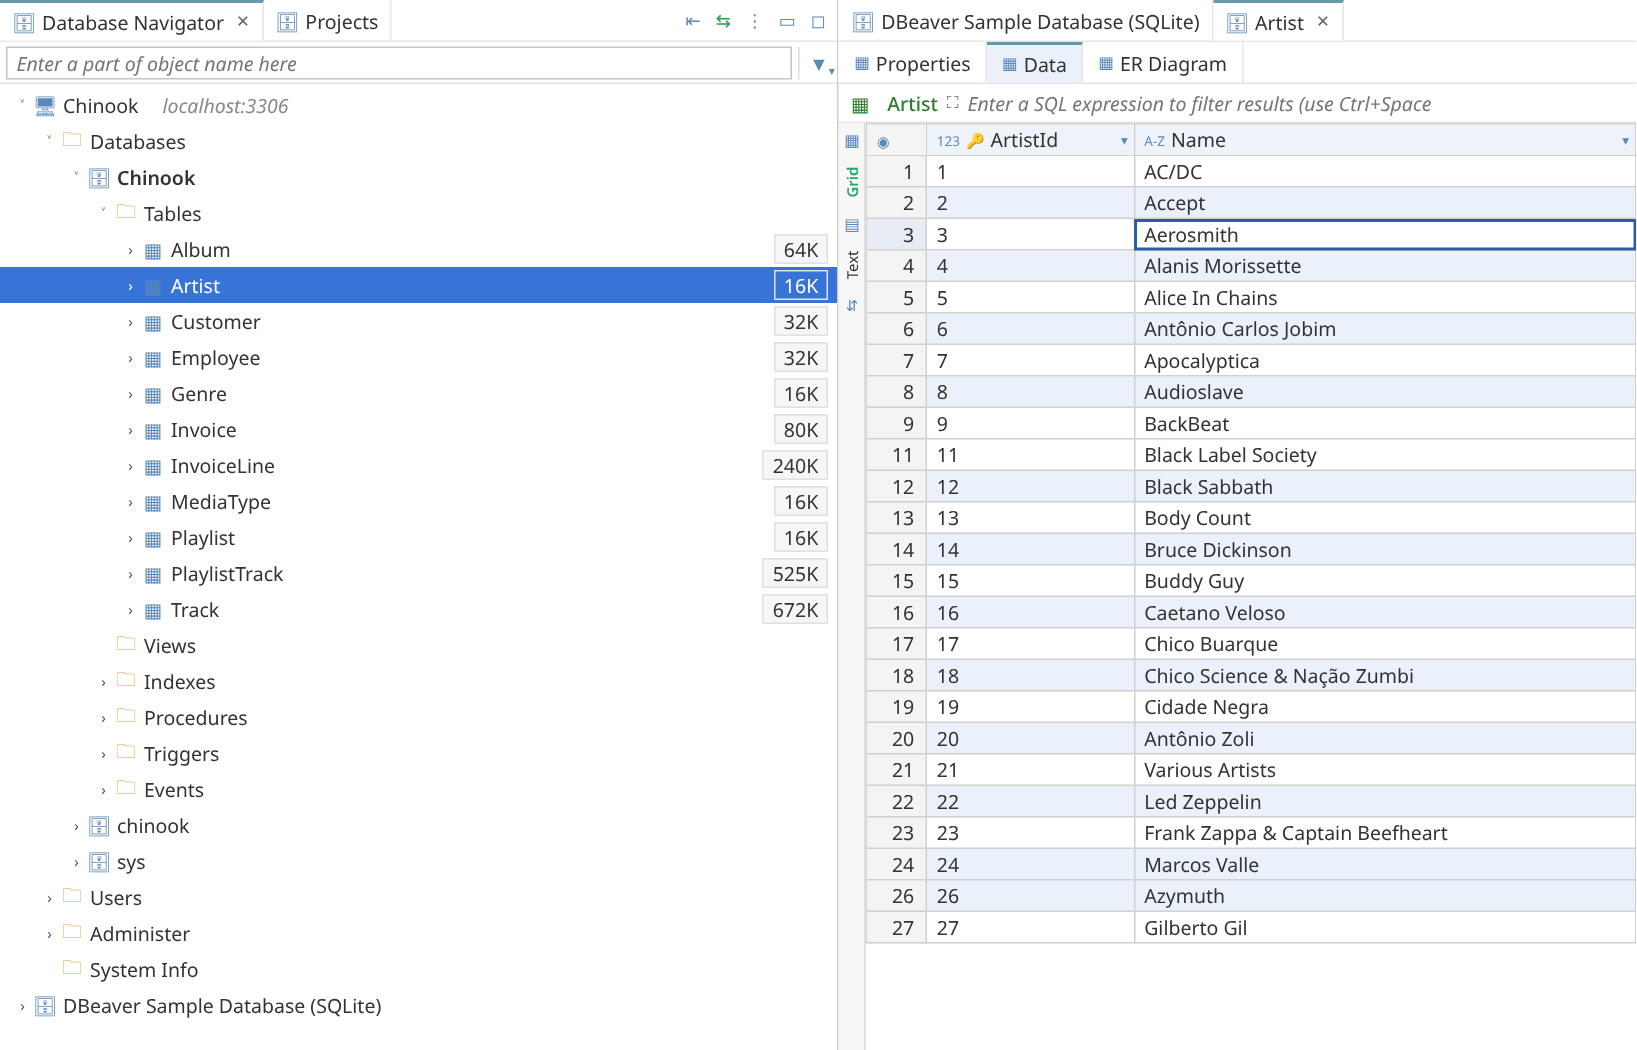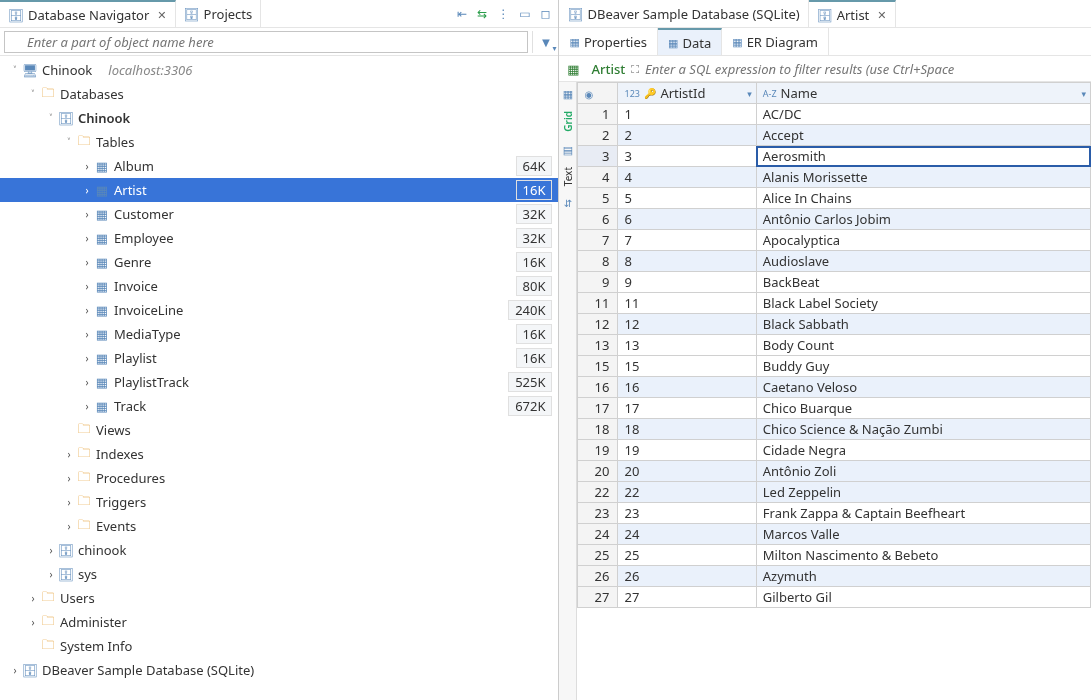--- a/index.html
+++ b/index.html
@@ -11,21 +11,21 @@
   .tabstrip { display: flex; align-items: center; height: 28px; background: #fff; border-bottom: 1px solid #e5e5e5; }
   .tab { display: flex; align-items: center; height: 100%; padding: 0 8px; border-right: 1px solid #e5e5e5; cursor: pointer; gap: 4px; }
   .tab.active { background: #fff; border-top: 2px solid #69a; }
   .tab .icon { width: 16px; height: 16px; display:flex; align-items:center; justify-content:center; }
   .tab .close { font-size: 11px; margin-left: 4px; color: #666; }
   .toolbar-icons { margin-left: auto; display: flex; gap: 10px; padding-right: 8px; }
   .toolbar-icons span { color: #5a88b9; cursor: pointer; font-size: 12px; }
 
   
   .search-row { display: flex; align-items: center; height: 28px; border-bottom: 1px solid #e5e5e5; }
-  .search-row input { flex: 1; border: 1px solid #c5c5c5; margin: 2px 4px; height: 22px; padding: 0 22px; font-style: italic; color: #888; font-size: 13px; }
+  .search-row input { flex: 1; border: 1px solid #c5c5c5; margin: 2px 4px; height: 22px; padding: 0 6px; font-style: italic; color: #888; font-size: 13px; }
   .funnel { width: 26px; height: 22px; display:flex; align-items:center; justify-content:center; border-left: 1px solid #e0e0e0; color: #5a88b9; cursor:pointer; position:relative; }
   .funnel::after { content:"▾"; font-size:8px; position:absolute; right:2px; bottom:0; color:#5a88b9; }
 
   
   .tree { flex: 1; overflow: auto; padding-top: 2px; user-select: none; }
   .tree-row { display: flex; align-items: center; height: 24px; cursor: pointer; position: relative; }
   .tree-row.selected { background: #3874d8; color: #fff; }
   .tree-row.selected .size { background: #3874d8; color: #fff; }
   .twist { width: 14px; text-align: center; font-size: 10px; color: #555; }
   .tree-row.selected .twist { color:#fff; }
@@ -414,20 +414,25 @@
             <tr class="even">
               <td class="rownum">12</td>
               <td class="data">12</td>
               <td class="data">Black Sabbath</td>
             </tr>
             <tr class="odd">
               <td class="rownum">13</td>
               <td class="data">13</td>
               <td class="data">Body Count</td>
             </tr>
+            <tr class="even">
+              <td class="rownum">14</td>
+              <td class="data">14</td>
+              <td class="data">Bruce Dickinson</td>
+            </tr>
             <tr class="odd">
               <td class="rownum">15</td>
               <td class="data">15</td>
               <td class="data">Buddy Guy</td>
             </tr>
             <tr class="even">
               <td class="rownum">16</td>
               <td class="data">16</td>
               <td class="data">Caetano Veloso</td>
             </tr>
@@ -444,40 +449,40 @@
             <tr class="odd">
               <td class="rownum">19</td>
               <td class="data">19</td>
               <td class="data">Cidade Negra</td>
             </tr>
             <tr class="even">
               <td class="rownum">20</td>
               <td class="data">20</td>
               <td class="data">Antônio Zoli</td>
             </tr>
+            <tr class="odd">
+              <td class="rownum">21</td>
+              <td class="data">21</td>
+              <td class="data">Various Artists</td>
+            </tr>
             <tr class="even">
               <td class="rownum">22</td>
               <td class="data">22</td>
               <td class="data">Led Zeppelin</td>
             </tr>
             <tr class="odd">
               <td class="rownum">23</td>
               <td class="data">23</td>
               <td class="data">Frank Zappa &amp; Captain Beefheart</td>
             </tr>
             <tr class="even">
               <td class="rownum">24</td>
               <td class="data">24</td>
               <td class="data">Marcos Valle</td>
             </tr>
-            <tr class="odd">
-              <td class="rownum">25</td>
-              <td class="data">25</td>
-              <td class="data">Milton Nascimento &amp; Bebeto</td>
-            </tr>
             <tr class="even">
               <td class="rownum">26</td>
               <td class="data">26</td>
               <td class="data">Azymuth</td>
             </tr>
             <tr class="odd">
               <td class="rownum">27</td>
               <td class="data">27</td>
               <td class="data">Gilberto Gil</td>
             </tr>

